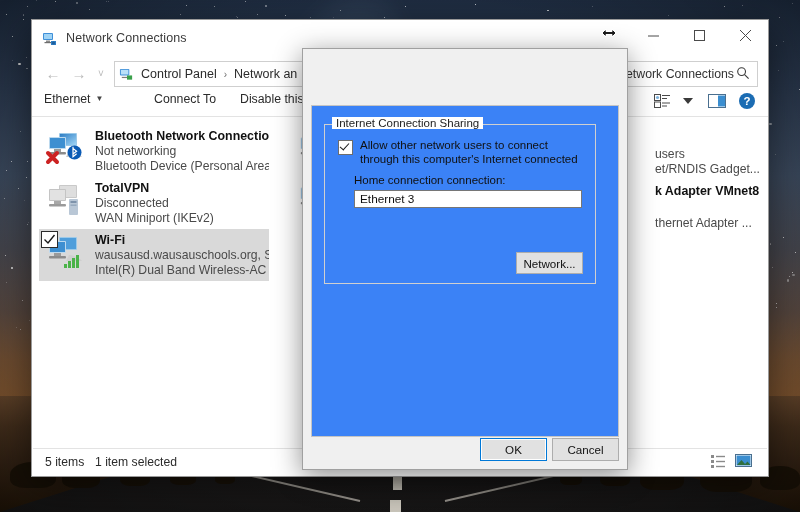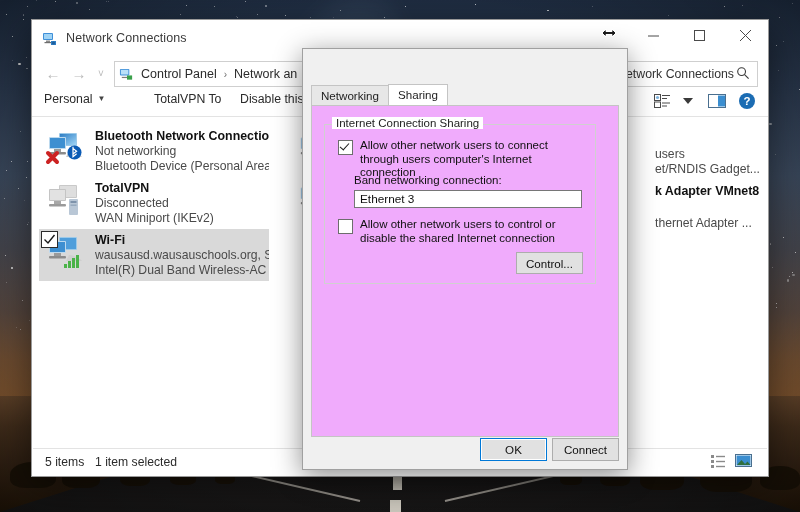--- a/index.html
+++ b/index.html
@@ -103,21 +103,21 @@
 
   .tabstrip{position:absolute;left:8px;top:36px;height:20px;display:flex;align-items:flex-end;}
   .tab{
     font-size:11.6px;color:#1d1d1d;padding:3px 9px 3px 9px;border:1px solid #c4c4c4;
     background:#e7e7e7;margin-right:-1px;border-bottom:none;
   }
   .tab.active{background:#fff;padding-bottom:4px;position:relative;z-index:3;}
 
   .tabpage{
     position:absolute;left:8px;top:56px;width:306px;height:330px;
-    background:#f0abfc;border:1px solid #c4c4c4;
+    background:#3b82f6;border:1px solid #c4c4c4;
   }
   .group{
     position:absolute;left:12px;top:18px;width:270px;height:158px;
     border:1px solid #d0d0d0;
   }
   .grouplabel{position:absolute;left:20px;top:11px;background:#fff;padding:0 4px;font-size:11.5px;color:#1d1d1d;}
   .cbrow{position:absolute;display:flex;align-items:flex-start;}
   .cbox{width:13px;height:13px;border:1px solid #6d6d6d;background:#fff;flex:0 0 13px;position:relative;margin-top:1px;}
   .cbox.checked:after{
     content:"";position:absolute;left:3px;top:0px;width:4px;height:8px;
@@ -756,22 +756,22 @@
       <span style="position:absolute;right:7px;top:4px;">
         <svg width="14" height="14" viewBox="0 0 14 14">
           <circle cx="5.6" cy="5.6" r="3.9" fill="none" stroke="#3a3a3a" stroke-width="1.1"></circle>
           <line x1="8.6" y1="8.6" x2="12.6" y2="12.6" stroke="#3a3a3a" stroke-width="1.1"></line>
         </svg>
       </span>
     </div>
   </div>
 
   <div class="toolbar">
-    <div class="tbitem" style="left:12px;"><span>Personal</span><span class="caret">▼</span></div>
-    <div class="tbitem" style="left:122px;">TotalVPN To</div>
+    <div class="tbitem" style="left:12px;"><span>Ethernet</span><span class="caret">▼</span></div>
+    <div class="tbitem" style="left:122px;">Connect To</div>
     <div class="tbitem" style="left:208px;">Disable this network</div>
 
     <div class="tbicon" style="left:620px;width:22px;">
       <svg width="18" height="16" viewBox="0 0 18 16">
         <rect x="0.5" y="1.5" width="6" height="6" fill="none" stroke="#4a4a4a"></rect>
         <circle cx="3.5" cy="4.5" r="1.6" fill="#7db3dd"></circle>
         <rect x="0.5" y="9" width="6" height="5.5" fill="none" stroke="#4a4a4a"></rect>
         <line x1="8" y1="2.5" x2="16" y2="2.5" stroke="#4a4a4a"></line>
         <line x1="8" y1="5.5" x2="13" y2="5.5" stroke="#4a4a4a"></line>
         <line x1="8" y1="10" x2="16" y2="10" stroke="#4a4a4a"></line>
@@ -943,50 +943,42 @@
         <rect x="1.5" y="2.5" width="14" height="10" fill="#3b8ed0"></rect>
         <path d="M2 12 l4.5 -5 l3.5 4 l2.5 -2.5 l3 3.5 z" fill="#2f6f3f"></path>
       </svg>
     </span>
   </div>
 </div>
 
 <div id="propdlg">
 
 
-  <div class="tabstrip">
-    <div class="tab">Networking</div>
-    <div class="tab active">Sharing</div>
-  </div>
 
   <div class="tabpage">
 
     <div class="group"></div>
     <div class="grouplabel">Internet Connection Sharing</div>
 
     <div class="cbrow" style="left:26px;top:33px;width:245px;">
       <span class="cbox checked"></span>
-      <span class="cblabel">Allow other network users to connect through users computer's Internet connection</span>
-    </div>
-
-    <div class="fieldlabel" style="left:42px;top:68px;">Band networking connection:</div>
+      <span class="cblabel">Allow other network users to connect through this computer's Internet connected</span>
+    </div>
+
+    <div class="fieldlabel" style="left:42px;top:68px;">Home connection connection:</div>
 
     <div class="combo" style="left:42px;top:84px;width:228px;height:18px;">
       <span>Ethernet 3</span>
     </div>
 
-    <div class="cbrow" style="left:26px;top:112px;width:245px;">
-      <span class="cbox"></span>
-      <span class="cblabel">Allow other network users to control or disable the shared Internet connection</span>
-    </div>
-
-    <div class="btn" style="position:absolute;left:204px;top:146px;width:67px;height:22px;">Control...</div>
+
+    <div class="btn" style="position:absolute;left:204px;top:146px;width:67px;height:22px;">Network...</div>
   </div>
 
   <div class="btn default dlgbtn" style="left:177px;top:389px;">OK</div>
-  <div class="btn dlgbtn" style="left:249px;top:389px;">Connect</div>
+  <div class="btn dlgbtn" style="left:249px;top:389px;">Cancel</div>
 </div>
 
 <div id="cursor">
   <svg width="22" height="14" viewBox="0 0 22 14">
     <path d="M4 7 L8 3 L8 5.5 L14 5.5 L14 3 L18 7 L14 11 L14 8.5 L8 8.5 L8 11 Z" fill="#1b1b1b" stroke="#ffffff" stroke-width="1"></path>
   </svg>
 </div>
 
 </body></html>

